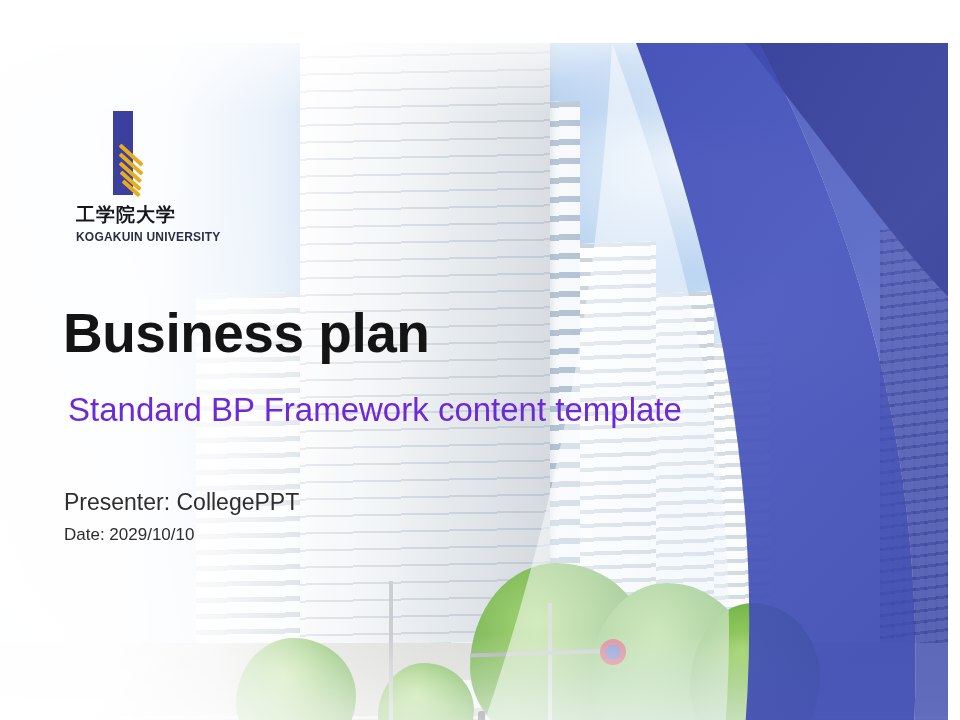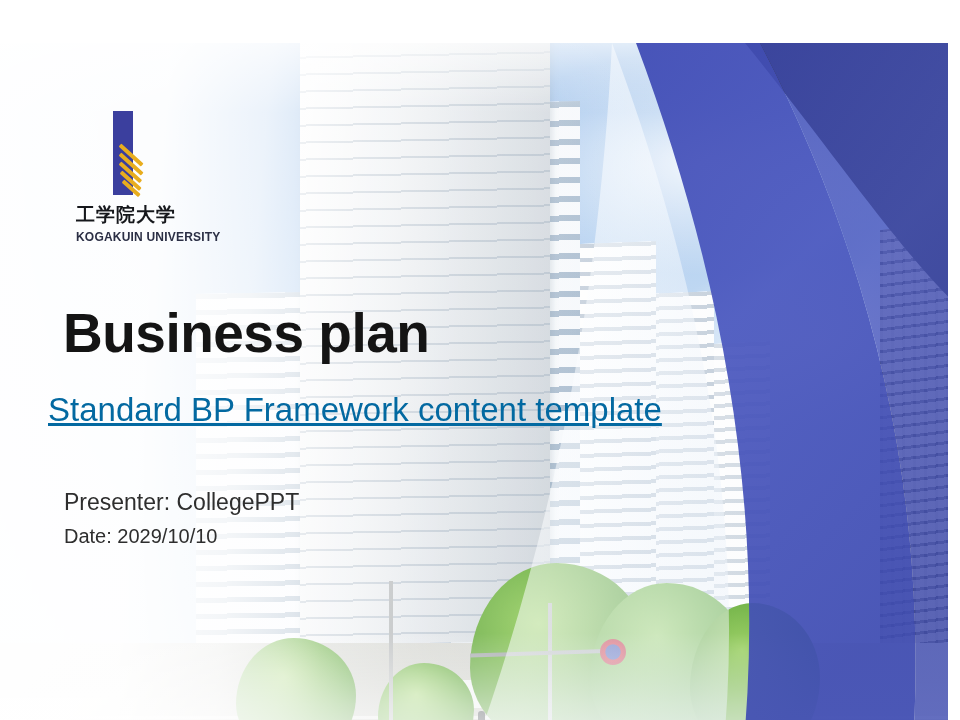--- a/index.html
+++ b/index.html
@@ -218,38 +218,37 @@
     position: absolute;
     left: 63px; top: 258px;
     font-size: 55px;
     font-weight: bold;
     color: #141414;
     letter-spacing: -0.5px;
     white-space: nowrap;
   }
   .title-sub {
     position: absolute;
-    left: 48px; top: 348px;
+    left: 68px; top: 348px;
     font-size: 33px;
     font-weight: normal;
-    color: #0369a1;
-    white-space: nowrap;
-    text-decoration: underline;
+    color: #6d28d9;
+    white-space: nowrap;
   }
   .meta-presenter {
     position: absolute;
     left: 64px; top: 446px;
     font-size: 23px;
     color: #2e2e2e;
     white-space: nowrap;
   }
   .meta-date {
     position: absolute;
     left: 64px; top: 482px;
-    font-size: 20px;
+    font-size: 17px;
     color: #2e2e2e;
     white-space: nowrap;
   }
   .footer {
     position: absolute;
     left: 60px; top: 681px;
     font-size: 12px;
     color: #6d6f72;
     white-space: nowrap;
   }

